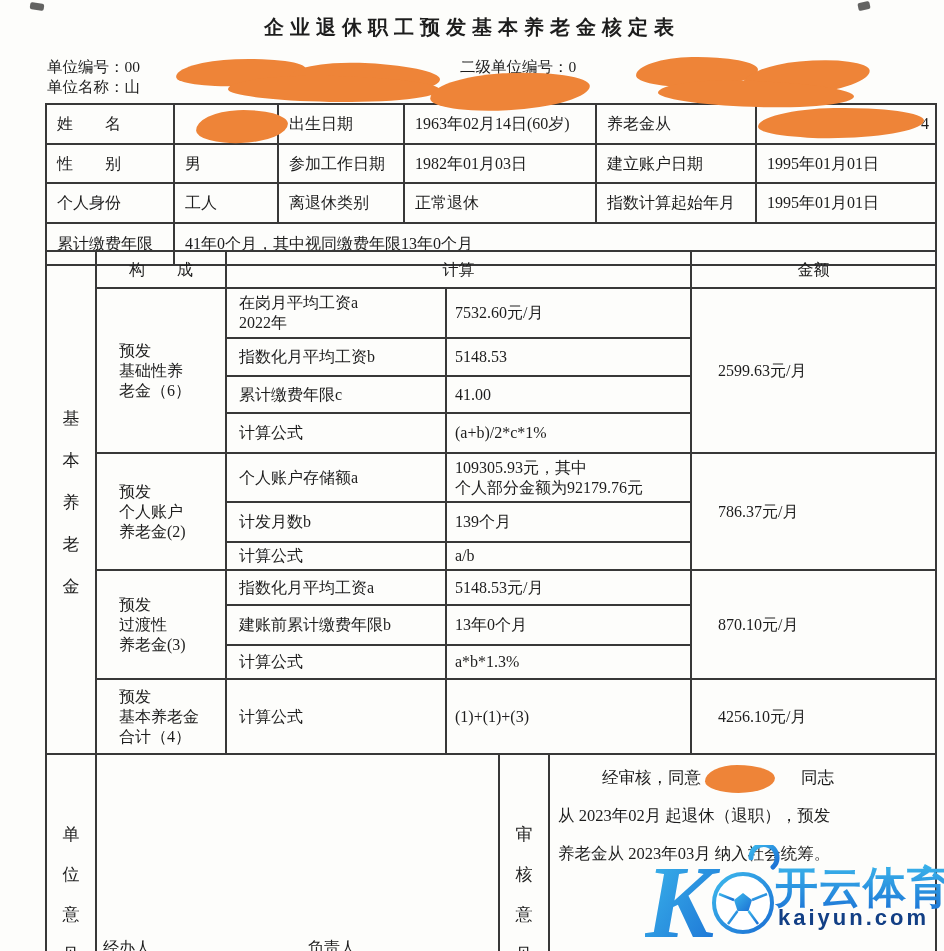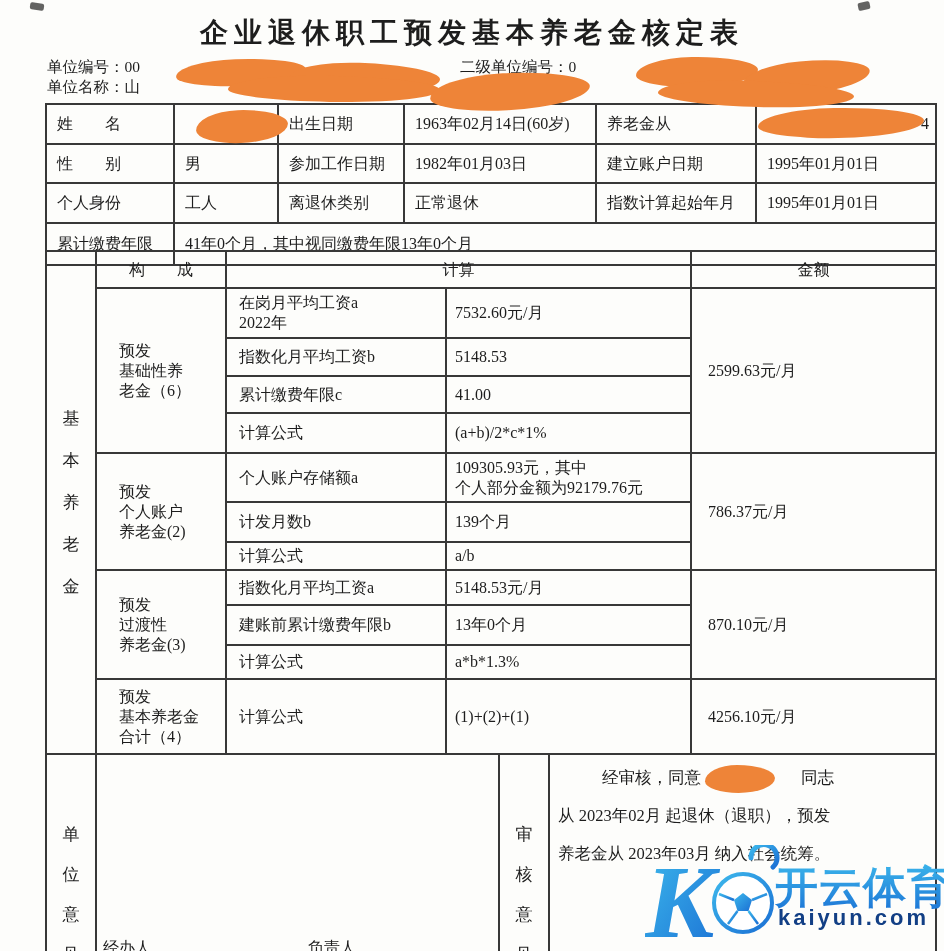--- a/index.html
+++ b/index.html
@@ -7,35 +7,35 @@
     --brand-light:#3db9ec;
     --brand-dark:#1a6fd4;
     --brand-navy:#123f85;
     --table-line:#383838;
   }
   *{box-sizing:border-box;}
   body{margin:0;background:#f3f3f1;}
   #page{position:relative;width:944px;height:951px;overflow:hidden;background:#fdfdfb;
         font-family:"Liberation Serif","DejaVu Serif",serif;color:#1d1d1d;}
   .title{position:absolute;top:14px;left:0;width:100%;text-align:center;
-         font-size:28px;font-weight:bold;letter-spacing:6px;}
+         font-size:20px;font-weight:bold;letter-spacing:6px;}
   .hline{position:absolute;font-size:15.5px;white-space:nowrap;}
   .gapblock{display:inline-block;width:188px;}
   table{border-collapse:collapse;position:absolute;table-layout:fixed;}
   td{border:2px solid var(--table-line,#383838);font-size:16px;padding:0 2px 0 10px;
      vertical-align:middle;overflow:hidden;line-height:20px;}
   .tA{left:45px;top:103px;width:890px;}
   .tB{left:45px;top:250px;width:890px;}
   .tC{left:45px;top:753px;width:890px;height:240px;}
   .hd{text-align:center;padding-left:2px;}
   .sidecol{padding:0;}
   .vchars{display:flex;flex-direction:column;align-items:center;gap:22px;font-size:17px;}
   .vchars2{display:flex;flex-direction:column;align-items:center;gap:20px;font-size:17px;padding-top:70px;}
   .comp{padding-left:22px;line-height:20px;}
-  .amt{padding-left:16px;}
+  .amt{padding-left:26px;}
   .lbl{padding-left:12px;margin-top:39px;}
   .val{padding-left:8px;}
   .lines span{display:block;}
   .idcell{position:relative;padding:0;}
   .idcell .id4{position:absolute;right:6px;top:50%;transform:translateY(-50%);}
   .tC td{vertical-align:top;padding-top:0;}
   .tC .side2{vertical-align:top;padding:0;}
   .auditcell{padding:4px 8px 0 8px !important;font-size:16.5px;line-height:38px;}
   .aud1{padding-left:44px;white-space:nowrap;}
   .redact{position:absolute;background:var(--redaction,#ee8438);z-index:6;
@@ -207,21 +207,21 @@
       <td class="val">a*b*1.3%</td>
     </tr>
 
     <tr style="height:75px">
       <td class="comp lines">
         <span>预发</span>
         <span>基本养老金</span>
         <span>合计（4）</span>
       </td>
       <td class="lbl">计算公式</td>
-      <td class="val">(1)+(2)+(1)</td>
+      <td class="val">(1)+(1)+(3)</td>
       <td class="amt">4256.10元/月</td>
     </tr>
   </tbody>
     </table>
 
   <table class="tC">
     <colgroup>
         <col style="width:50px">
         <col style="width:403px">
         <col style="width:50px">

